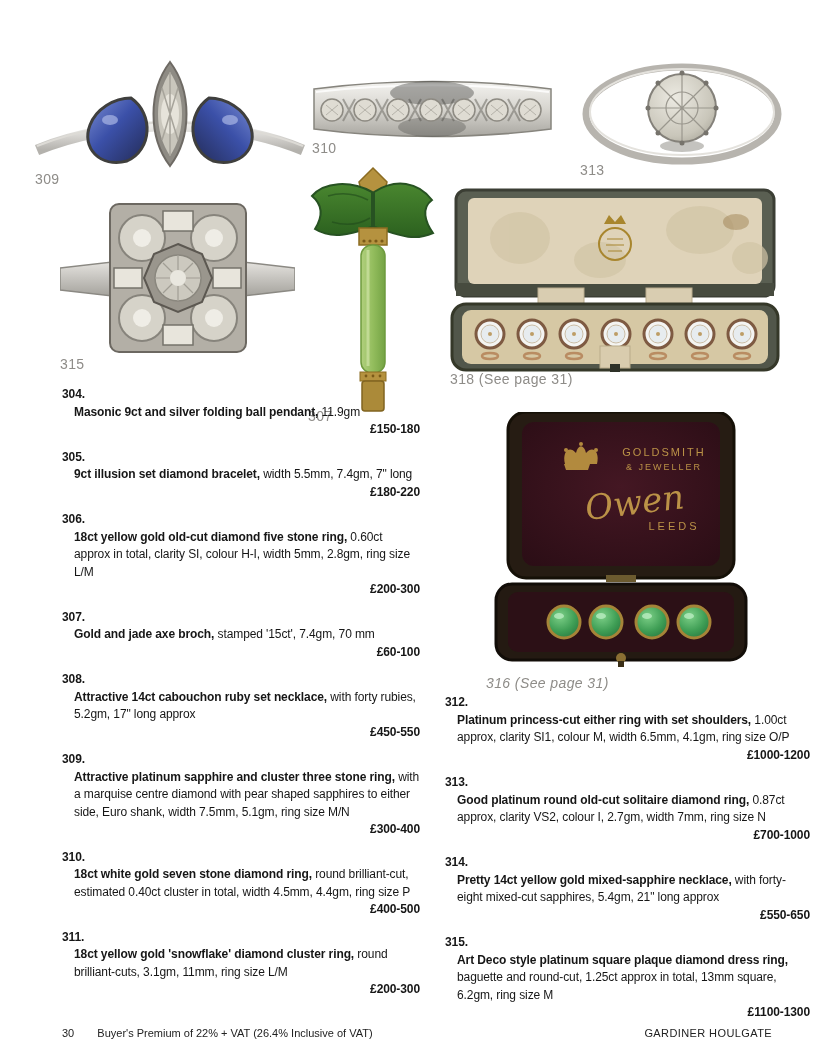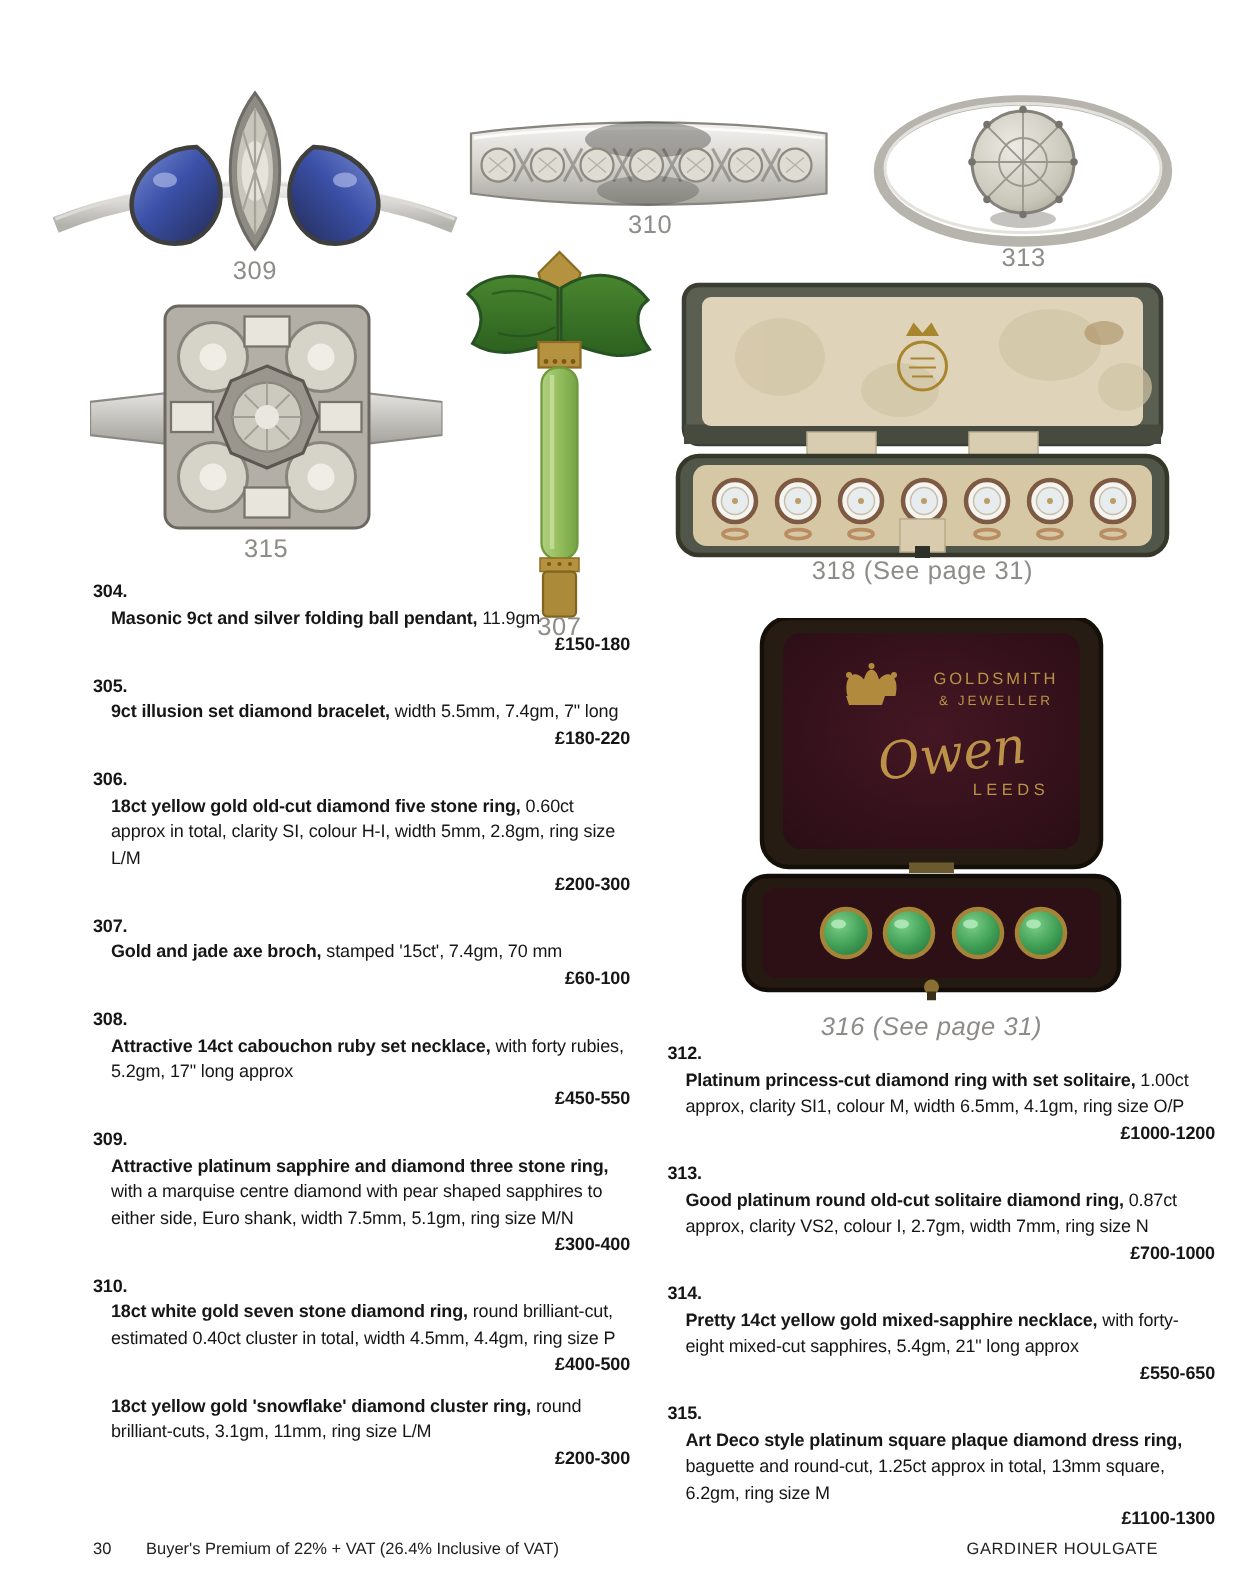--- a/index.html
+++ b/index.html
@@ -1,20 +1,20 @@
 <!DOCTYPE html>
 <html><head>
 <meta charset="utf-8">
 <style>
   html,body{margin:0;padding:0;background:#ffffff;}
   .page{position:relative;width:827px;height:1063px;background:#fff;overflow:hidden;
         font-family:"Liberation Sans",sans-serif;color:#161616;}
   .photo{position:absolute;margin:0;padding:0;}
   .photo svg{display:block;}
-  .caption{position:absolute;text-align:center;font-size:17px;color:#8e8c88;letter-spacing:.4px;}
+  .caption{position:absolute;text-align:left;font-size:14px;color:#8e8c88;letter-spacing:.4px;}
   .col{position:absolute;font-size:12px;line-height:17.5px;letter-spacing:-0.1px;}
   .lot{margin:0 0 10px 0;}
   .lot .num{font-weight:700;}
   .lot .desc{margin:0;padding-left:12px;}
   .lot .desc b{font-weight:700;}
   .lot .price{font-weight:700;text-align:right;}
   .footer{position:absolute;left:62px;right:55px;top:1027px;font-size:11px;color:#222;}
   .footer .pnum{display:inline-block;}
   .footer .premium{display:inline-block;margin-left:20px;}
   .footer .brand{position:absolute;right:0;top:0;letter-spacing:.4px;}
@@ -350,38 +350,39 @@
       <p class="desc"><b>Gold and jade axe broch,</b><span> stamped '15ct', 7.4gm, 70 mm</span></p>
       <div class="price">£60-100</div>
     </div>
     <div class="lot">
       <div class="num">308.</div>
       <p class="desc"><b>Attractive 14ct cabouchon ruby set necklace,</b><span> with forty rubies, 5.2gm, 17" long approx</span></p>
       <div class="price">£450-550</div>
     </div>
     <div class="lot">
       <div class="num">309.</div>
-      <p class="desc"><b>Attractive platinum sapphire and diamond three stone ring,</b><span> with a marquise centre diamond with pear shaped sapphires to either side, Euro shank, width 7.5mm, 5.1gm, ring size M/N</span></p>
+      <p class="desc"><b>Attractive platinum sapphire and cluster three stone ring,</b><span> with a marquise centre diamond with pear shaped sapphires to either side, Euro shank, width 7.5mm, 5.1gm, ring size M/N</span></p>
       <div class="price">£300-400</div>
     </div>
     <div class="lot">
       <div class="num">310.</div>
       <p class="desc"><b>18ct white gold seven stone diamond ring,</b><span> round brilliant-cut, estimated 0.40ct cluster in total, width 4.5mm, 4.4gm, ring size P</span></p>
       <div class="price">£400-500</div>
     </div>
     <div class="lot">
+      <div class="num">311.</div>
       <p class="desc"><b>18ct yellow gold 'snowflake' diamond cluster ring,</b><span> round brilliant-cuts, 3.1gm, 11mm, ring size L/M</span></p>
       <div class="price">£200-300</div>
     </div>
   </div>
 
   <div class="col" style="left:445px;top:694px;width:365px;">
     <div class="lot">
       <div class="num">312.</div>
-      <p class="desc"><b>Platinum princess-cut diamond ring with set solitaire,</b><span> 1.00ct approx, clarity SI1, colour M, width 6.5mm, 4.1gm, ring size O/P</span></p>
+      <p class="desc"><b>Platinum princess-cut either ring with set shoulders,</b><span> 1.00ct approx, clarity SI1, colour M, width 6.5mm, 4.1gm, ring size O/P</span></p>
       <div class="price">£1000-1200</div>
     </div>
     <div class="lot">
       <div class="num">313.</div>
       <p class="desc"><b>Good platinum round old-cut solitaire diamond ring,</b><span> 0.87ct approx, clarity VS2, colour I, 2.7gm, width 7mm, ring size N</span></p>
       <div class="price">£700-1000</div>
     </div>
     <div class="lot">
       <div class="num">314.</div>
       <p class="desc"><b>Pretty 14ct yellow gold mixed-sapphire necklace,</b><span> with forty-eight mixed-cut sapphires, 5.4gm, 21" long approx</span></p>

